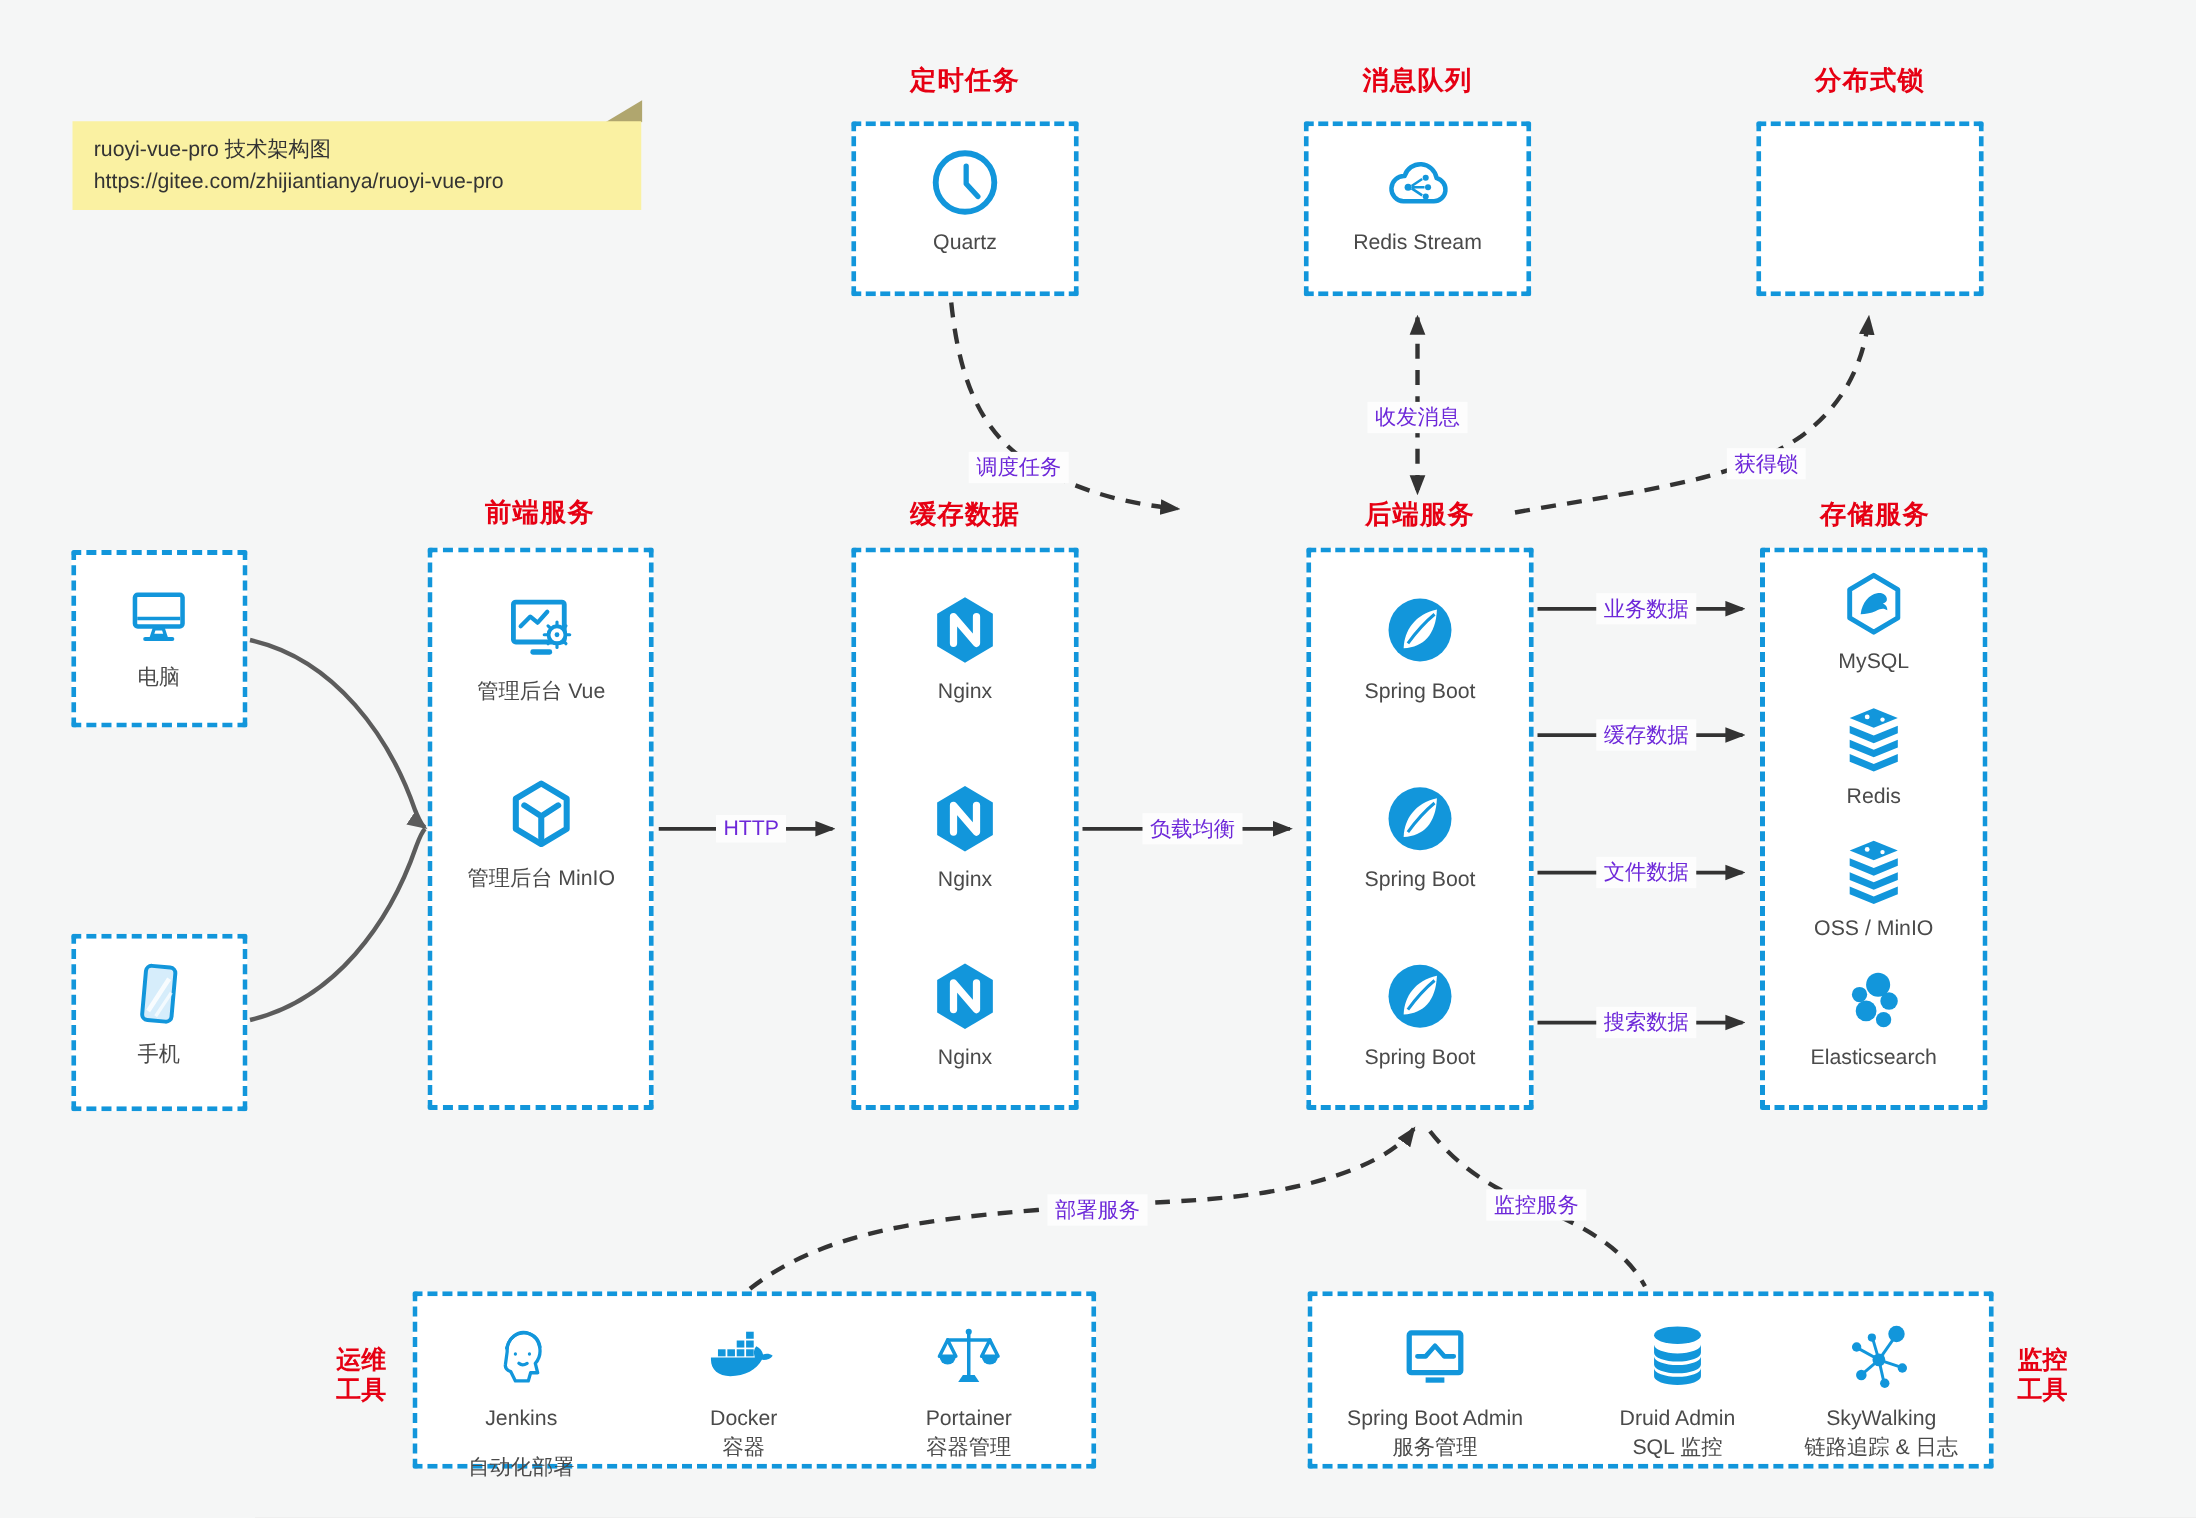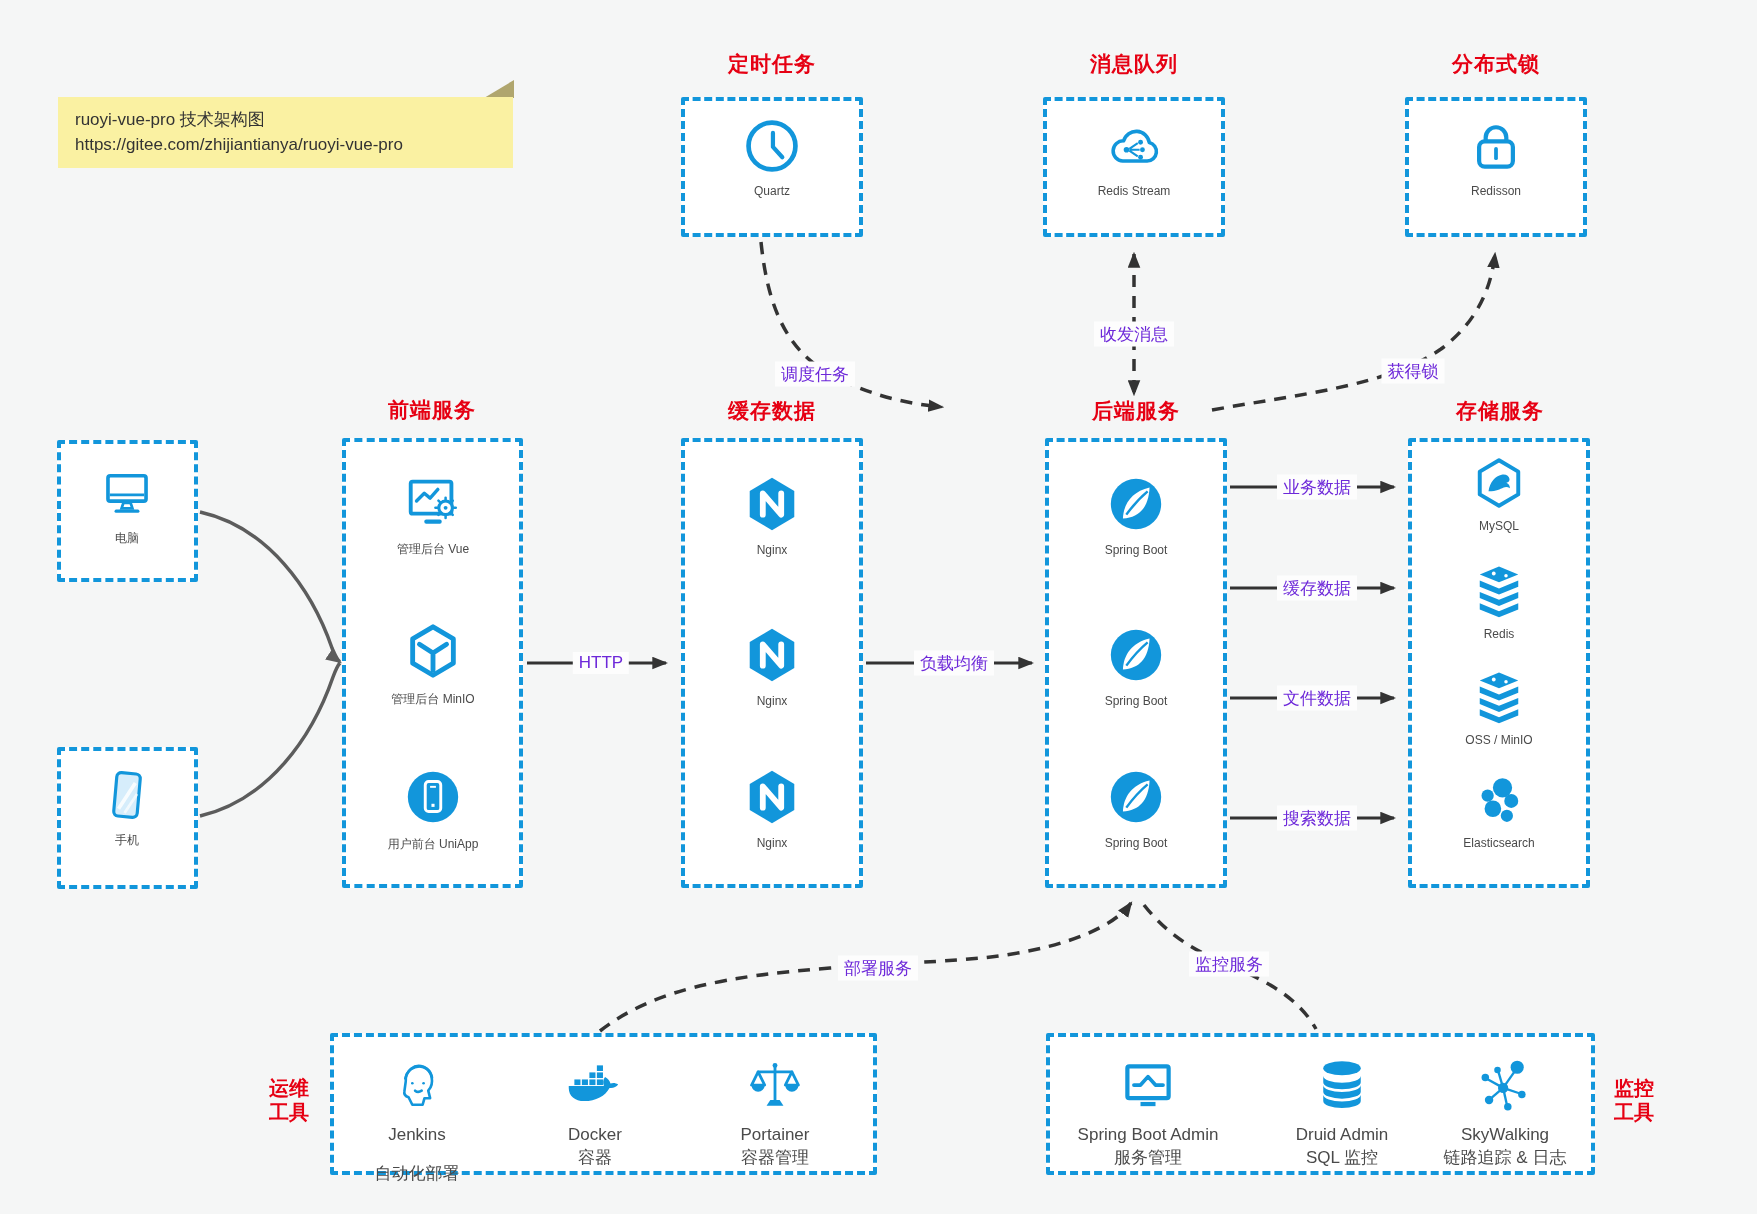--- a/index.html
+++ b/index.html
@@ -8,21 +8,21 @@
   
   .gbox{position:absolute;box-sizing:border-box;background:#ffffff;
         border:4px dashed #1296db;border-radius:2px;}
   .group-title{position:absolute;transform:translate(-50%,-50%);color:#e60013;
         font-size:21px;font-weight:bold;white-space:nowrap;letter-spacing:1px;}
   .side-title{position:absolute;transform:translate(-50%,-50%);color:#e60013;
         font-size:20px;font-weight:bold;text-align:center;line-height:24px;white-space:nowrap;}
   
   .item{position:absolute;transform:translateX(-50%);width:200px;text-align:center;}
   .item svg{display:block;margin:0 auto;}
-  .ilabel{margin-top:8px;font-size:12px;color:#4a4a4a;white-space:nowrap;}
+  .ilabel{margin-top:8px;font-size:17px;color:#4a4a4a;white-space:nowrap;}
   .blabel{margin-top:7px;font-size:17px;line-height:23px;color:#4a4a4a;white-space:nowrap;}
   
   .chip{position:absolute;transform:translate(-50%,-50%);background:#fdfdfd;
         padding:1px 6px;font-size:17px;color:#6d28d9;white-space:nowrap;}
   
   .note{position:absolute;left:58px;top:97px;width:455px;height:71px;background:#faf1a2;
         color:#333;font-size:17px;line-height:25px;padding:10px 0 0 17px;box-sizing:border-box;}
   .note-fold{position:absolute;left:484px;top:80px;width:30px;height:18px;background:#b0a66e;
         clip-path:polygon(0 100%,100% 100%,100% 0);}
   .overlay{position:absolute;left:0;top:0;pointer-events:none;}
@@ -258,26 +258,20 @@
         <use href="#sym-clock"></use>
       </svg>
     <div class="ilabel">Quartz</div>
   </div>
   <div class="item" style="left:1134px;top:116px">
     <svg width="60" height="60" viewBox="0 0 64 64">
         <use href="#sym-cloudnet"></use>
       </svg>
     <div class="ilabel">Redis Stream</div>
   </div>
-  <div class="item" style="left:1496px;top:116px">
-    <svg width="60" height="60" viewBox="0 0 64 64">
-        <use href="#sym-lock"></use>
-      </svg>
-    <div class="ilabel">Redisson</div>
-  </div>
 
   <div class="item" style="left:127px;top:464px">
     <svg width="58" height="58" viewBox="0 0 64 64">
         <use href="#sym-desktop"></use>
       </svg>
     <div class="ilabel">电脑</div>
   </div>
   <div class="item" style="left:127px;top:766px">
     <svg width="58" height="58" viewBox="0 0 64 64">
         <use href="#sym-phone"></use>
@@ -289,26 +283,20 @@
     <svg width="62" height="62" viewBox="0 0 64 64">
         <use href="#sym-adminvue"></use>
       </svg>
     <div class="ilabel">管理后台 Vue</div>
   </div>
   <div class="item" style="left:433px;top:621px">
     <svg width="62" height="62" viewBox="0 0 64 64">
         <use href="#sym-cube"></use>
       </svg>
     <div class="ilabel">管理后台 MinIO</div>
-  </div>
-  <div class="item" style="left:433px;top:766px">
-    <svg width="62" height="62" viewBox="0 0 64 64">
-        <use href="#sym-mobileapp"></use>
-      </svg>
-    <div class="ilabel">用户前台 UniApp</div>
   </div>
 
   <div class="item" style="left:772px;top:473px">
     <svg width="62" height="62" viewBox="0 0 64 64">
         <use href="#sym-nginx"></use>
       </svg>
     <div class="ilabel">Nginx</div>
   </div>
   <div class="item" style="left:772px;top:624px">
     <svg width="62" height="62" viewBox="0 0 64 64">

